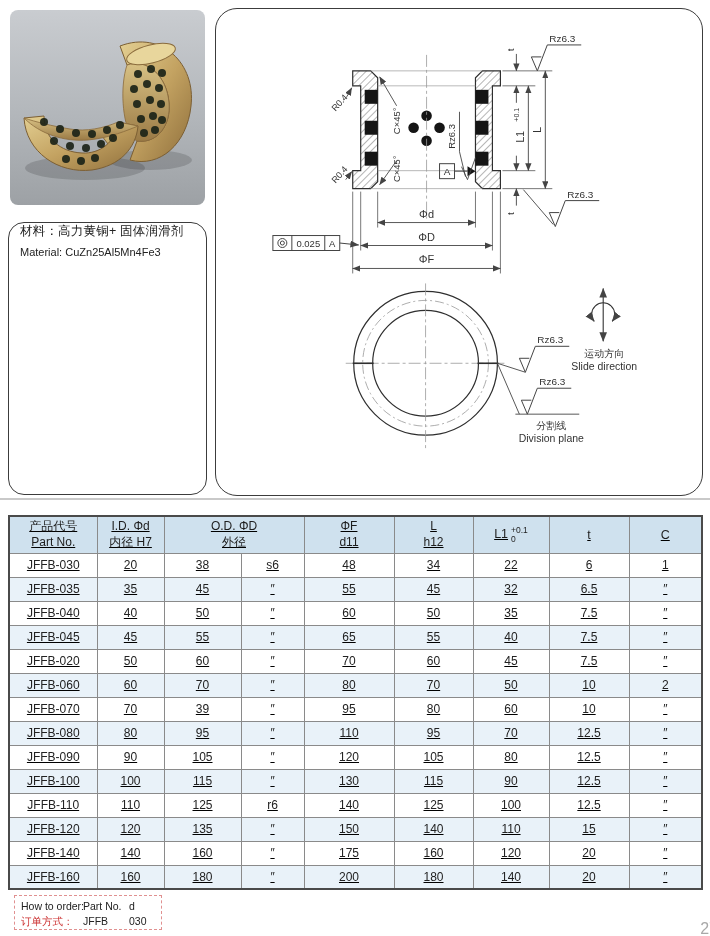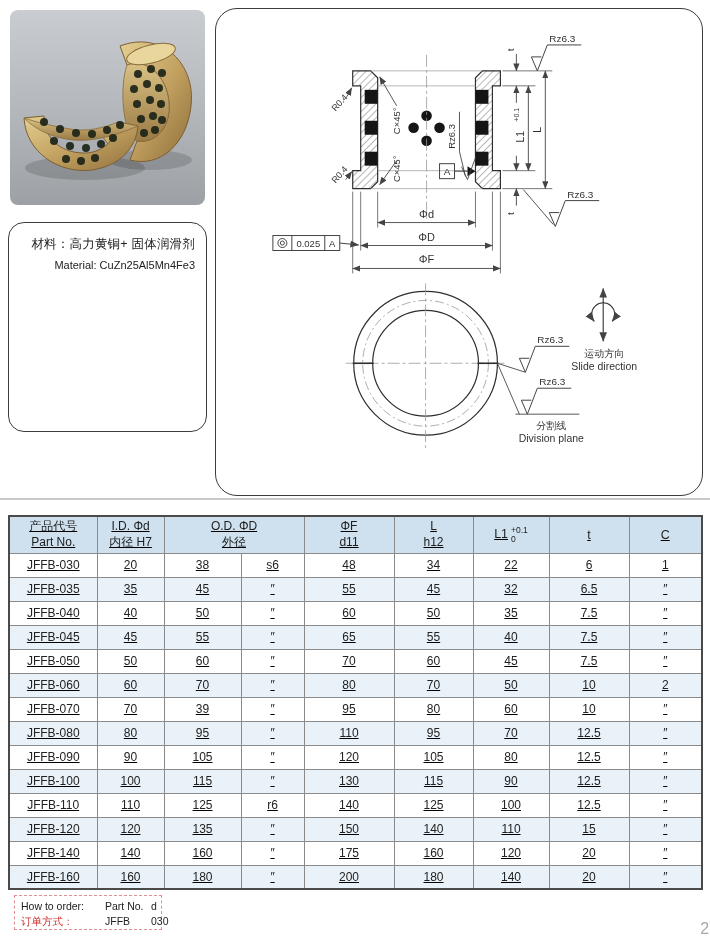--- a/index.html
+++ b/index.html
@@ -1,22 +1,22 @@
 <!DOCTYPE html>
 <html><head>
 <meta charset="utf-8">
 <style>
   * { margin:0; padding:0; box-sizing:border-box; }
   body { background:#e8e8e8; font-family:"Liberation Sans", sans-serif; }
   .page { position:relative; width:710px; height:936px; background:#ffffff; overflow:hidden; margin:0 auto; }
 
   .photo { position:absolute; left:10px; top:10px; width:195px; height:195px; border-radius:8px; overflow:hidden; }
 
-  .material-box { position:absolute; left:8px; top:222px; width:199px; height:210px;
-    border:1.5px solid #3c3c3c; border-radius:16px; padding:13px 11px; color:#222;text-align:right; }
+  .material-box { position:absolute; left:8px; top:222px; width:199px; height:273px;
+    border:1.5px solid #3c3c3c; border-radius:16px; padding:0 11px; color:#222; }
   .material-box .m1 { font-size:12.5px; margin-bottom:5px; letter-spacing:0.2px; }
   .material-box .m2, .material-box .m3 { font-size:11px; line-height:1.45; color:#222; }
 
   .drawing-frame { position:absolute; left:215px; top:8px; width:488px; height:488px;
     border:1.5px solid #3c3c3c; border-radius:22px; overflow:hidden; }
   .drawing-frame svg { display:block; }
   svg text { fill:#333; font-family:"Liberation Sans", sans-serif; }
 
   .divider { position:absolute; left:0; top:498px; width:710px; height:2px; background:#c9c9c9; }
 
@@ -27,21 +27,21 @@
   table.spec thead th { background:#cfe1ee; height:37px; font-size:12.5px; color:#1d1d1d; line-height:1.3; }
   table.spec tbody td { height:24px; font-size:12px; color:#222; background:#fff; }
   table.spec tbody tr.alt td { background:#e9f2f9; }
   .hdr2 { display:block; font-size:12px; }
   .tolwrap { display:inline-flex; flex-direction:column; vertical-align:middle; margin-left:3px;
     font-size:8.5px; line-height:1.05; text-align:left; }
 
   .order-box { position:absolute; left:14px; top:895px; width:148px; height:35px;
     border:1px dashed #e09090; padding:3px 6px 0 6px; font-size:10.5px; color:#222; white-space:nowrap; }
   .order-box .row { line-height:1.45; }
-  .ob-l { display:inline-block; width:84px; }
+  .ob-l { display:inline-block; width:62px; }
   .ob-l.red { color:#cc3333; }
   .ob-m { display:inline-block; width:46px; }
 
   .page-num { position:absolute; right:-8px; bottom:-2px; font-size:16px; color:#a8a8a8; }
 </style>
 </head>
 <body>
 
 <div class="page">
 
@@ -369,21 +369,21 @@
           <td>45</td>
           <td>55</td>
           <td>″</td>
           <td>65</td>
           <td>55</td>
           <td>40</td>
           <td>7.5</td>
           <td>″</td>
         </tr>
         <tr>
-          <td>JFFB-050</td>
+          <td>JFFB-020</td>
           <td>50</td>
           <td>60</td>
           <td>″</td>
           <td>70</td>
           <td>60</td>
           <td>45</td>
           <td>7.5</td>
           <td>″</td>
         </tr>
         <tr class="alt">

